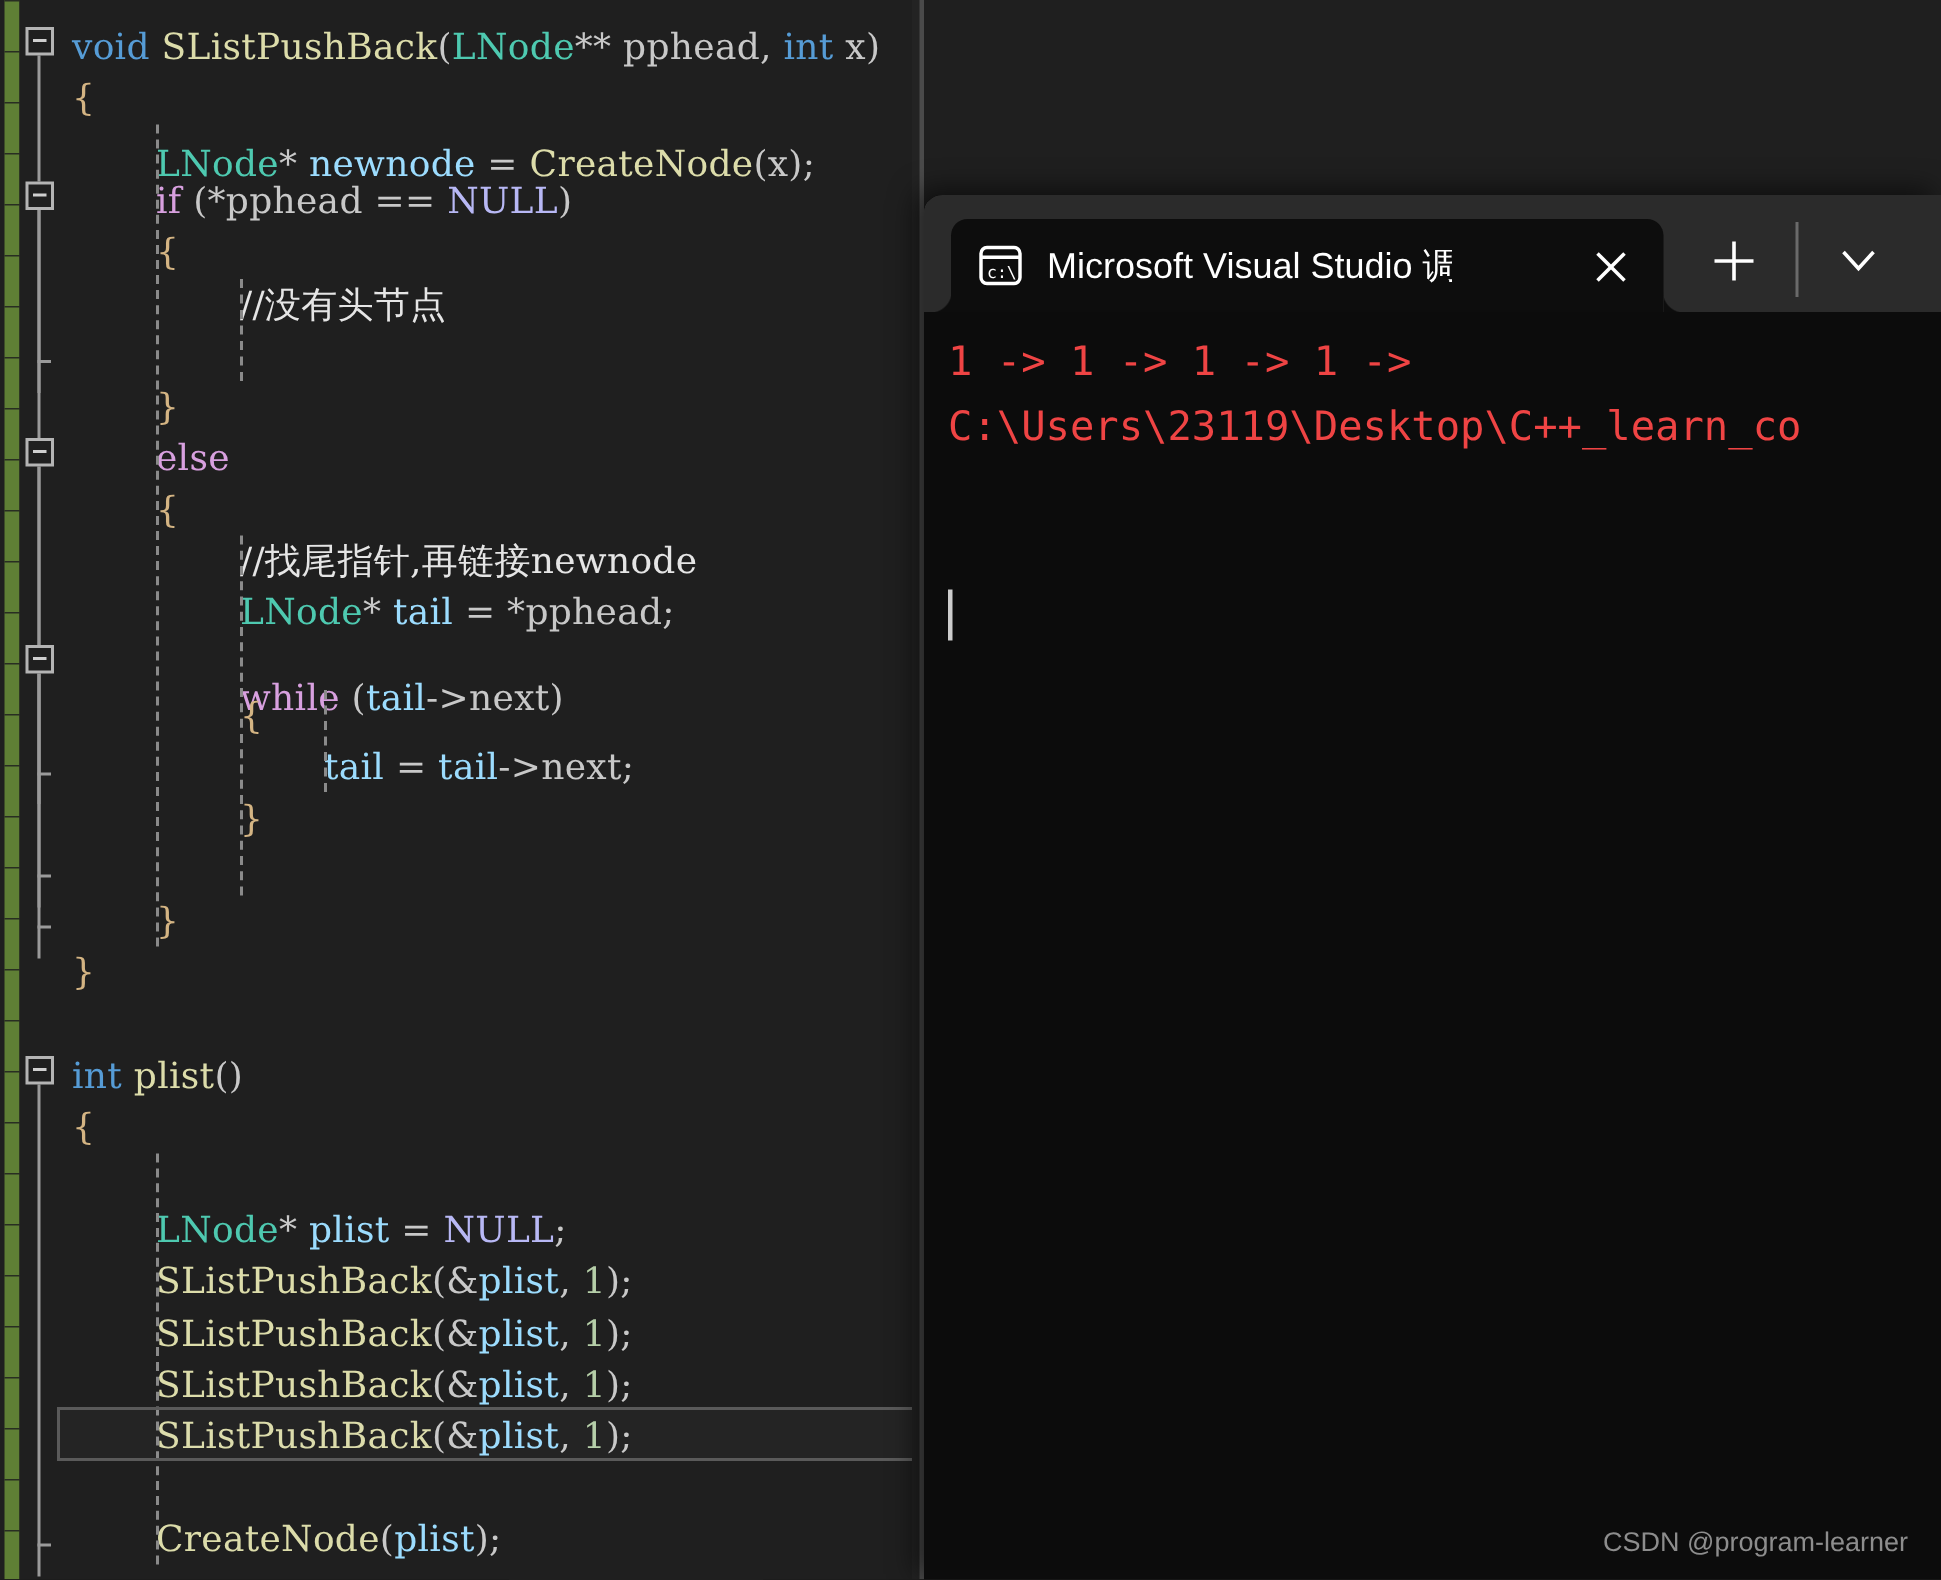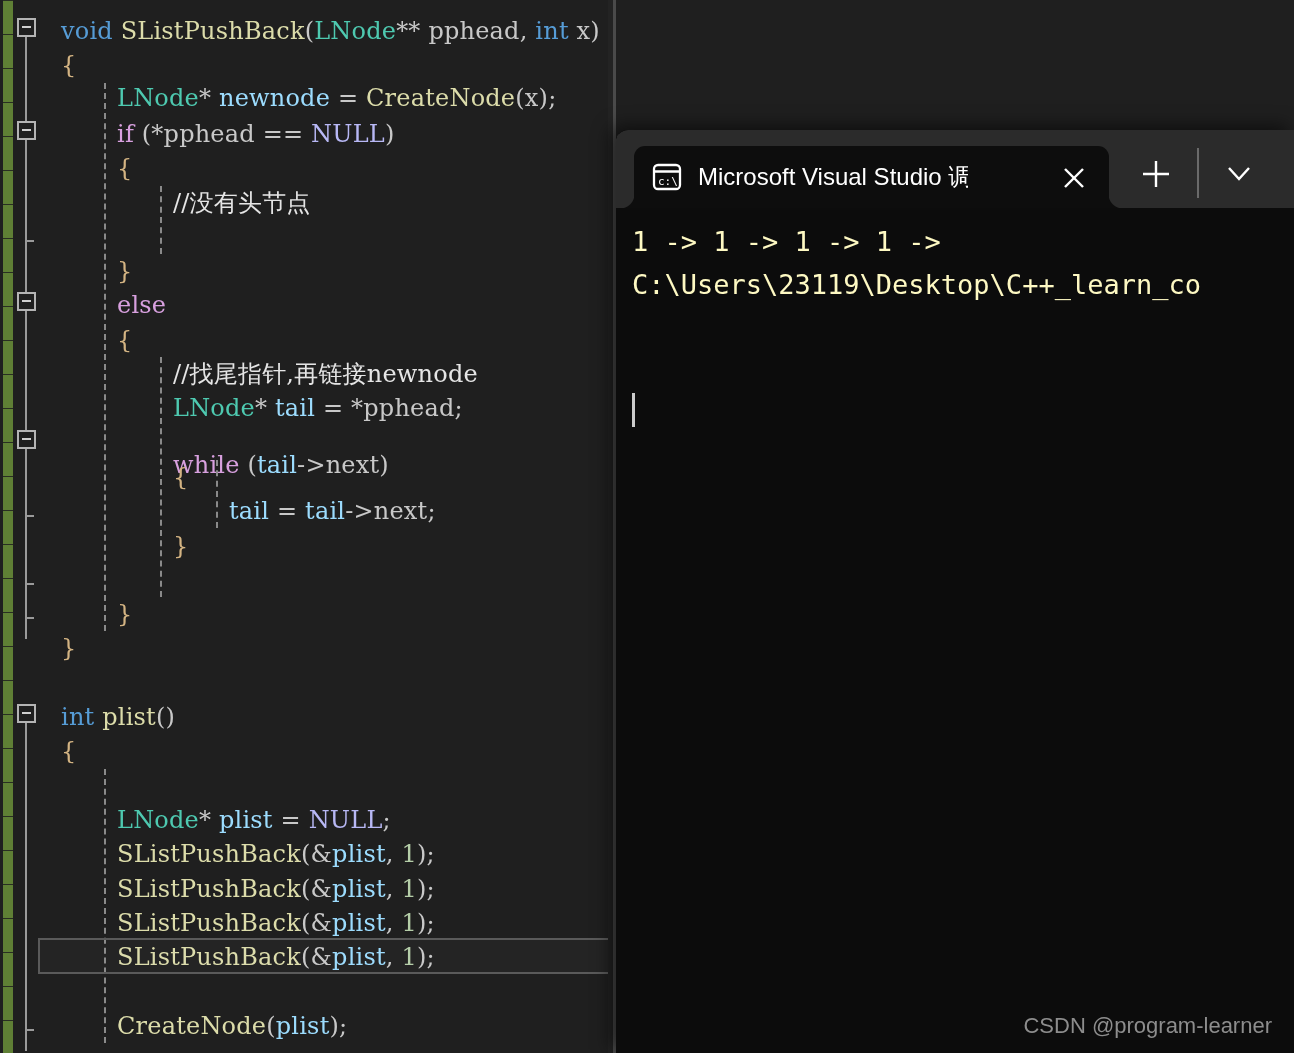--- a/index.html
+++ b/index.html
@@ -13,21 +13,21 @@
   #change-bar .tick{position:absolute;left:0;width:10px;height:1px;background:#1f1f1f;opacity:.85;}
   #gutter{position:absolute;left:13px;top:0;width:27px;height:1053px;background:#1f1f1f;}
 
   .fold-line{position:absolute;width:2px;background:#9a9a9a;}
   .fold-foot{position:absolute;height:2px;width:9px;background:#9a9a9a;}
   .fold-box{position:absolute;width:19px;height:19px;border:2px solid #b4b4b4;background:#1f1f1f;box-sizing:border-box;}
   .fold-box::after{content:"";position:absolute;left:3px;top:6px;width:9px;height:2px;background:#cfcfcf;}
 
   #code{position:absolute;left:40px;top:0;width:576px;height:1053px;}
   .line{position:absolute;left:0;height:34px;line-height:34px;white-space:pre;
-        font-family:"DejaVu Serif",serif;font-size:24px;letter-spacing:.2px;margin-left:13px;}
+        font-family:"DejaVu Serif",serif;font-size:24px;letter-spacing:.2px;}
   .indent{position:absolute;width:0;border-left:2px dashed #8a8a8a;}
 
   
   .kw{color:#569cd6}        
   .ctl{color:#d8a0df}       
   .fn{color:#dcdcaa}        
   .typ{color:#4ec9b0}       
   .var{color:#9cdcfe}       
   .pln{color:#c8c8c8}       
   .mac{color:#b8b8f5}       
@@ -57,24 +57,24 @@
               mask:radial-gradient(circle at 0 0,transparent 14px,#000 15px);}
   #tab-icon{margin-left:16px;width:34px;height:34px;flex:0 0 34px;}
   #tab-title{margin-left:14px;color:#ffffff;font-size:24px;font-family:"Liberation Sans",sans-serif;
              white-space:nowrap;overflow:hidden;max-width:270px;}
   #tab-close{position:absolute;right:18px;top:15px;width:34px;height:34px;cursor:pointer;}
   #btn-new{position:absolute;left:518px;top:22px;width:44px;height:44px;cursor:pointer;}
   #tb-sep{position:absolute;left:581px;top:18px;width:2px;height:50px;background:#6a6a6a;}
   #btn-menu{position:absolute;left:602px;top:26px;width:42px;height:36px;cursor:pointer;}
 
   #con-body{position:absolute;left:0;top:78px;width:678px;height:845px;background:#0c0c0c;padding-top:12px;}
-  .con-line{color:#fef9c3;font-family:"DejaVu Sans Mono",monospace;font-size:27px;line-height:43px;
+  .con-line{color:#ef4444;font-family:"DejaVu Sans Mono",monospace;font-size:27px;line-height:43px;
             white-space:pre;padding-left:16px;}
   #caret{position:absolute;left:16px;top:185px;width:3px;height:34px;background:#cccccc;}
-  #watermark{position:absolute;right:22px;bottom:14px;color:#8d8d8d;font-size:22px;
+  #watermark{position:absolute;right:22px;bottom:14px;color:#8d8d8d;font-size:18px;
              font-family:"Liberation Sans",sans-serif;}
   #con-scroll{position:absolute;left:0;top:0;width:3px;height:923px;background:#3a3a3a;}
 </style>
 </head>
 <body>
 
 <div id="stage">
 
   <div id="editor">
 
@@ -125,21 +125,21 @@
         <div class="fold-box" style="left: 4px; top: 18px;"></div>
         <div class="fold-box" style="left: 4px; top: 120.9px;"></div>
         <div class="fold-box" style="left: 4px; top: 292.4px;"></div>
         <div class="fold-box" style="left: 4px; top: 429.6px;"></div>
         <div class="fold-box" style="left: 4px; top: 704px;"></div>
       </div>
 
     <div id="code">
         <div class="line" style="top: 14px; padding-left: 8px;"><span class="kw">void</span><span class="pln"> </span><span class="fn">SListPushBack</span><span class="pln">(</span><span class="typ">LNode</span><span class="pln">** </span><span class="pln">pphead</span><span class="pln">, </span><span class="kw">int</span><span class="pln"> </span><span class="pln">x</span><span class="pln">)</span></div>
         <div class="line" style="top: 48.3px; padding-left: 8px;"><span class="br">{</span></div>
-        <div class="line" style="top: 81px; padding-left: 64px;"><span class="typ">LNode</span><span class="pln">* </span><span class="var">newnode</span><span class="pln"> = </span><span class="fn">CreateNode</span><span class="pln">(</span><span class="pln">x</span><span class="pln">);</span></div>
+        <div class="line" style="top: 92px; padding-left: 64px;"><span class="typ">LNode</span><span class="pln">* </span><span class="var">newnode</span><span class="pln"> = </span><span class="fn">CreateNode</span><span class="pln">(</span><span class="pln">x</span><span class="pln">);</span></div>
         <div class="line" style="top: 116.9px; padding-left: 64px;"><span class="ctl">if</span><span class="pln"> (*</span><span class="pln">pphead</span><span class="pln"> == </span><span class="mac">NULL</span><span class="pln">)</span></div>
         <div class="line" style="top: 151.2px; padding-left: 64px;"><span class="br">{</span></div>
         <div class="line" style="top: 185.5px; padding-left: 120px;"><span class="cmt">//没有头节点</span></div>
         <div class="line" style="top: 254.1px; padding-left: 64px;"><span class="br">}</span></div>
         <div class="line" style="top: 288.4px; padding-left: 64px;"><span class="ctl">else</span></div>
         <div class="line" style="top: 322.7px; padding-left: 64px;"><span class="br">{</span></div>
         <div class="line" style="top: 357px; padding-left: 120px;"><span class="cmt">//找尾指针,再链接newnode</span></div>
         <div class="line" style="top: 391.3px; padding-left: 120px;"><span class="typ">LNode</span><span class="pln">* </span><span class="var">tail</span><span class="pln"> = *</span><span class="pln">pphead</span><span class="pln">;</span></div>
         <div class="line" style="top: 448px; padding-left: 120px;"><span class="ctl">while</span><span class="pln"> (</span><span class="var">tail</span><span class="pln">-&gt;</span><span class="pln">next</span><span class="pln">)</span></div>
         <div class="line" style="top: 459.9px; padding-left: 120px;"><span class="br">{</span></div>

